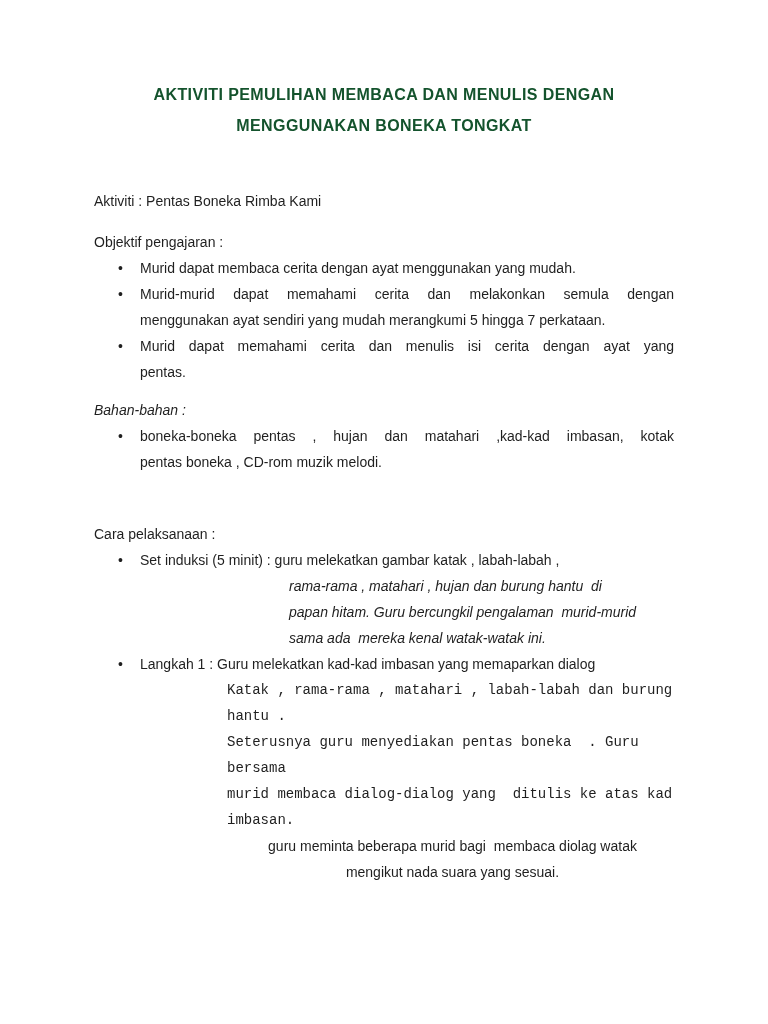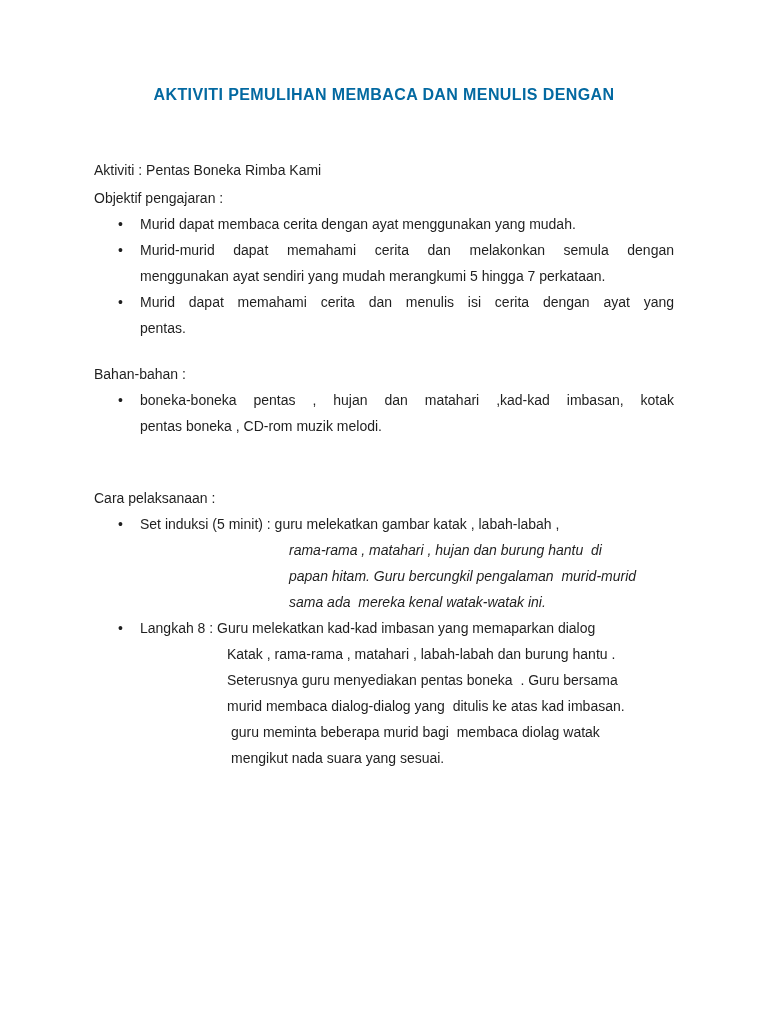--- a/index.html
+++ b/index.html
@@ -21,26 +21,26 @@
     box-sizing: border-box;
     padding: 79px 94px 0 94px;
   }
   .title {
     margin: 0;
     text-align: center;
     font-weight: bold;
     font-size: 16px;
     line-height: 31px;
     letter-spacing: 0.4px;
-    color: #0369a1;
+    color: #14532d;
   }
   .sect { margin: 0; white-space: pre-wrap; }
   .mt-aktiviti { margin-top: 47px; }
-  .mt-objektif { margin-top: 2px; }
-  .mt-bahan    { margin-top: 20px; }
+  .mt-objektif { margin-top: 15px; }
+  .mt-bahan    { margin-top: 12px; font-style: italic; }
   .mt-cara     { margin-top: 46px; }
   ul.blist {
     list-style: none;
     margin: 0;
     padding: 0;
   }
   .mt-ul-objektif { margin-top: 7px; }
   .mt-ul-bahan    { margin-top: 9px; }
   .mt-ul-set      { margin-top: 13px; }
   .mt-ul-langkah  { margin-top: 17px; }
@@ -60,30 +60,31 @@
   }
   
   .jline {
     white-space: normal;
     text-align: justify;
     text-align-last: justify;
     padding-right: 0;
   }
   
   .cont-set      { padding-left: 195px; font-style: italic; }
-  .cont-langkah  { padding-left: 133px; }
-  .cont-langkah2 { padding-left: 137px; }
+  .cont-langkah  { padding-left: 133px; font-family: Liberation Mono, monospace; }
+  .cont-langkah2 { padding-left: 137px; text-align: center; }
 </style>
 </head>
 <body>
 
 <div class="page">
 
   <div class="title">
     <div>AKTIVITI PEMULIHAN MEMBACA DAN MENULIS DENGAN</div>
+    <div>MENGGUNAKAN BONEKA TONGKAT</div>
   </div>
 
   <p class="sect mt-aktiviti">Aktiviti : Pentas Boneka Rimba Kami</p>
 
   <p class="sect mt-objektif">Objektif pengajaran :</p>
 
   <ul class="blist mt-ul-objektif">
     <li class="bitem">
       <span class="bdot">•</span>
       <div class="line">Murid dapat membaca cerita dengan ayat menggunakan yang mudah.</div>
@@ -118,21 +119,21 @@
       <div class="line">Set induksi (5 minit) : guru melekatkan gambar katak , labah-labah ,</div>
       <div class="line cont-set">rama-rama , matahari , hujan dan burung hantu  di</div>
       <div class="line cont-set">papan hitam. Guru bercungkil pengalaman  murid-murid</div>
       <div class="line cont-set">sama ada  mereka kenal watak-watak ini.</div>
     </li>
   </ul>
 
   <ul class="blist mt-ul-langkah">
     <li class="bitem">
       <span class="bdot">•</span>
-      <div class="line">Langkah 8 : Guru melekatkan kad-kad imbasan yang memaparkan dialog</div>
+      <div class="line">Langkah 1 : Guru melekatkan kad-kad imbasan yang memaparkan dialog</div>
       <div class="line cont-langkah">Katak , rama-rama , matahari , labah-labah dan burung hantu .</div>
       <div class="line cont-langkah">Seterusnya guru menyediakan pentas boneka  . Guru bersama</div>
       <div class="line cont-langkah">murid membaca dialog-dialog yang  ditulis ke atas kad imbasan.</div>
       <div class="line cont-langkah2">guru meminta beberapa murid bagi  membaca diolag watak</div>
       <div class="line cont-langkah2">mengikut nada suara yang sesuai.</div>
     </li>
   </ul>
 
 </div>
 

